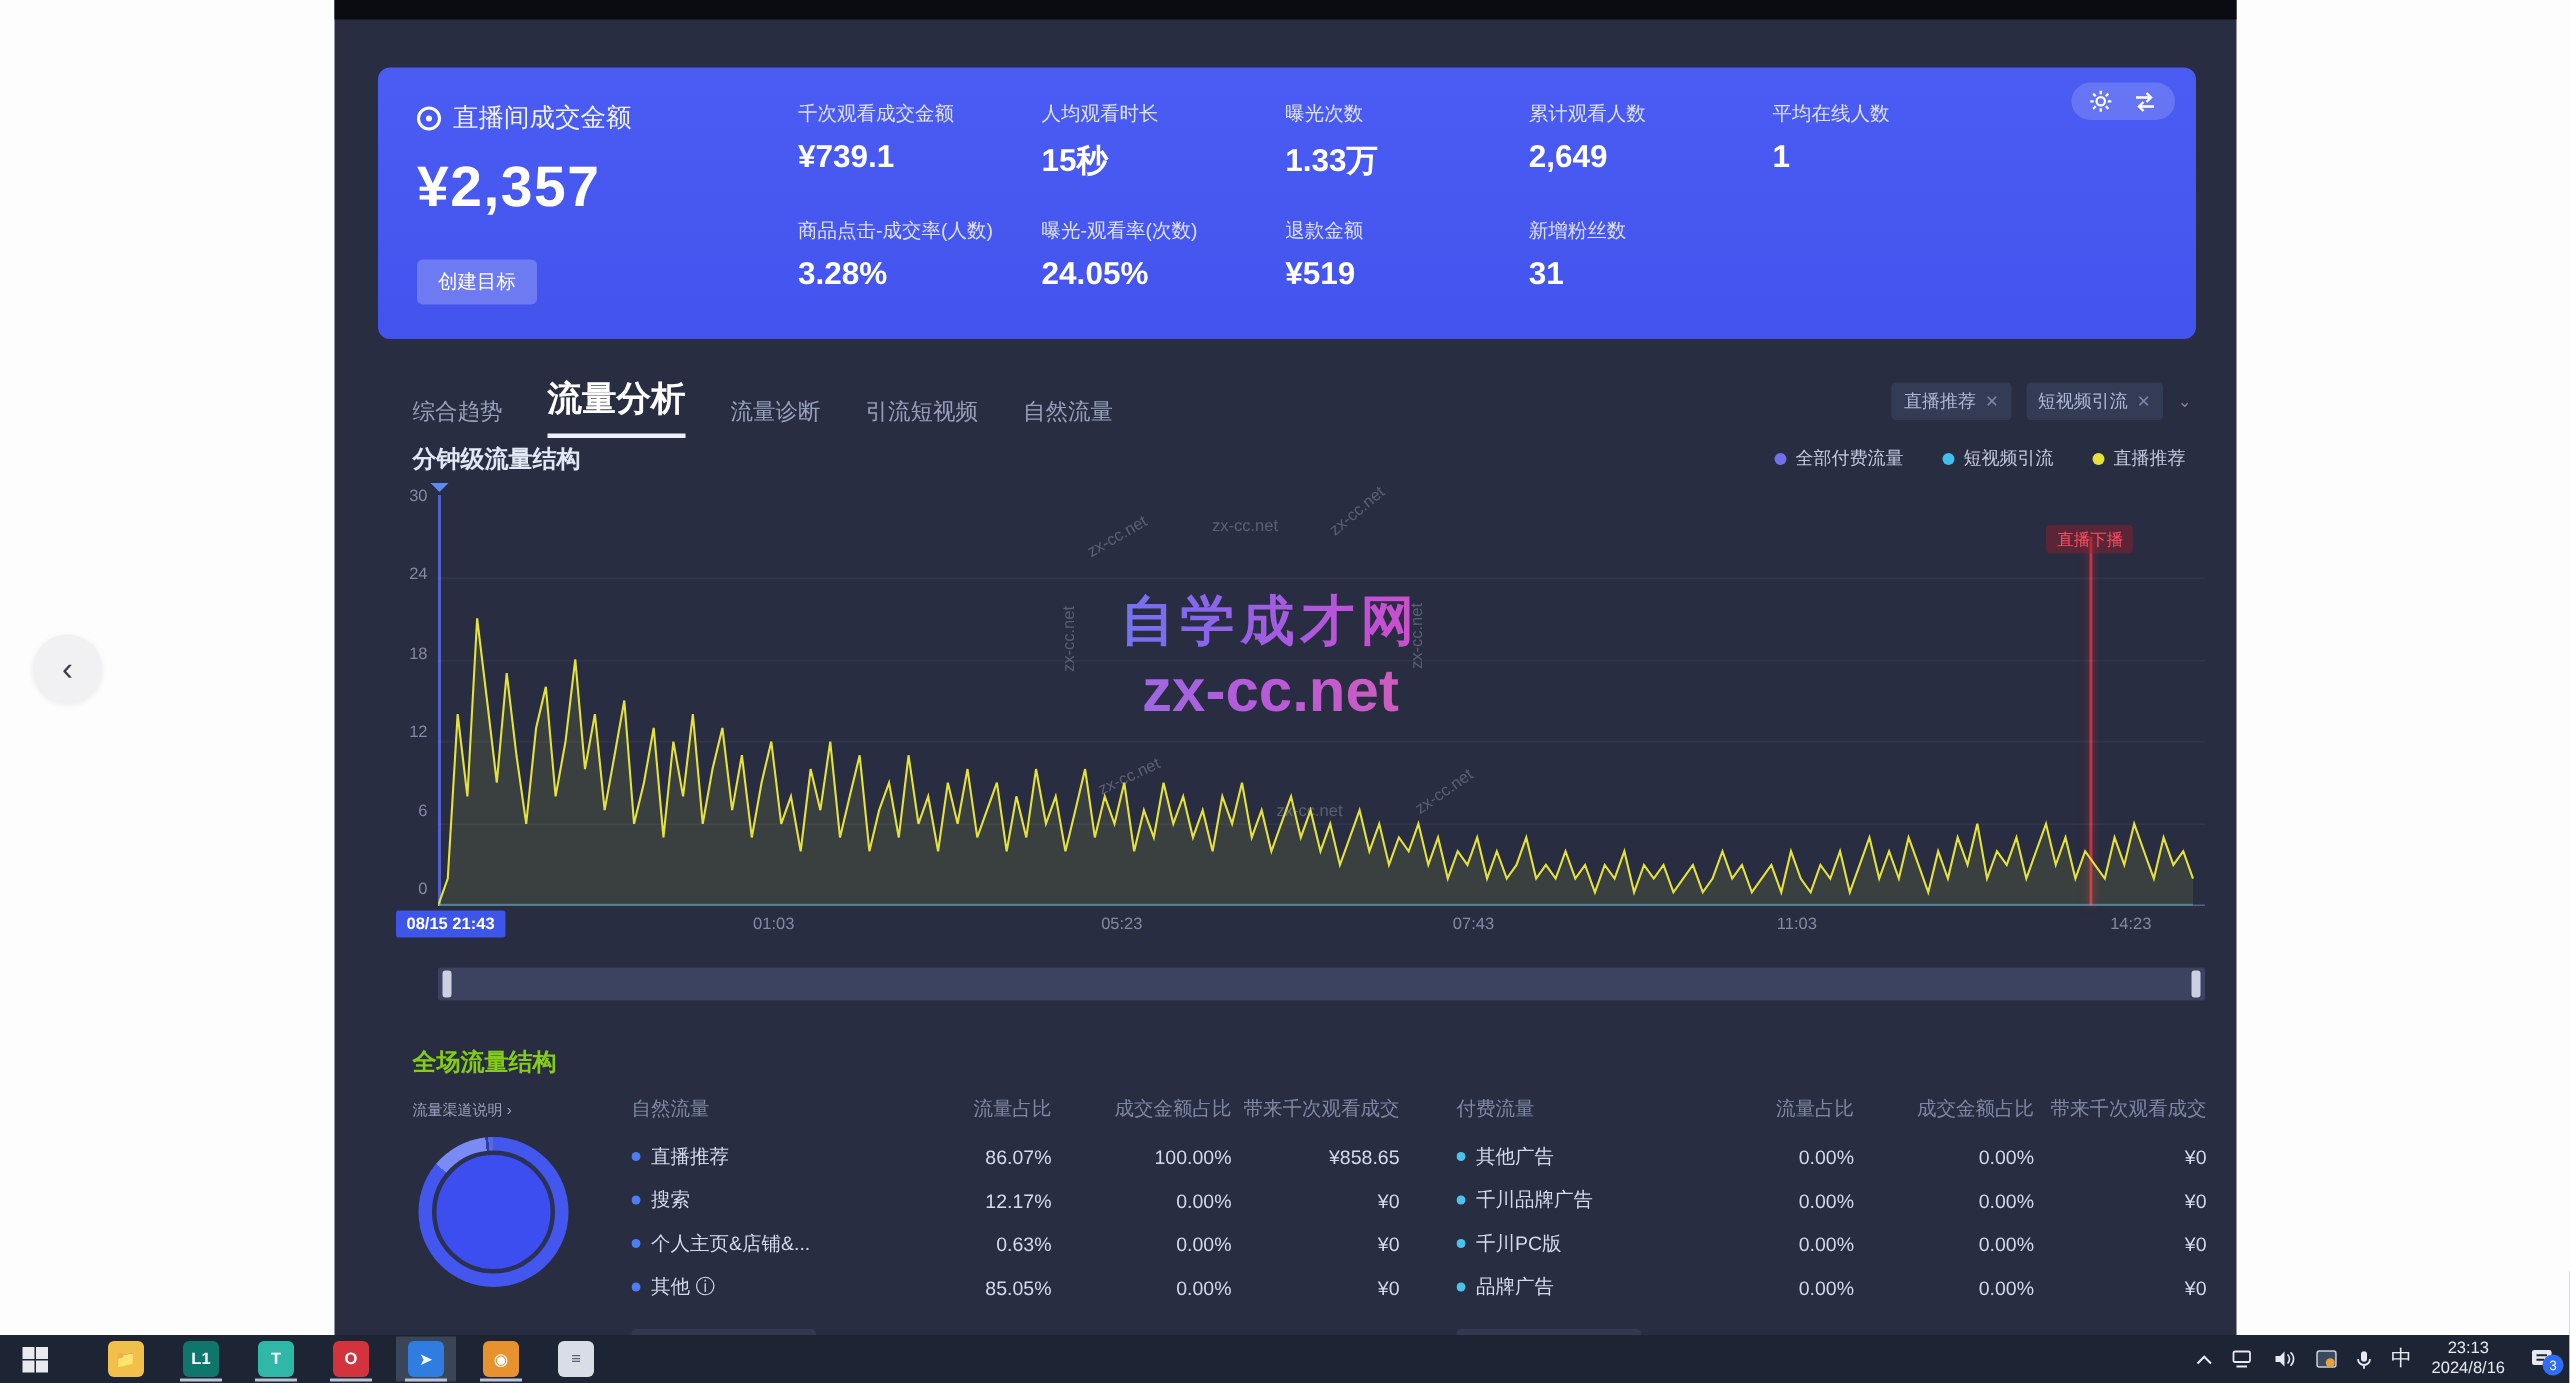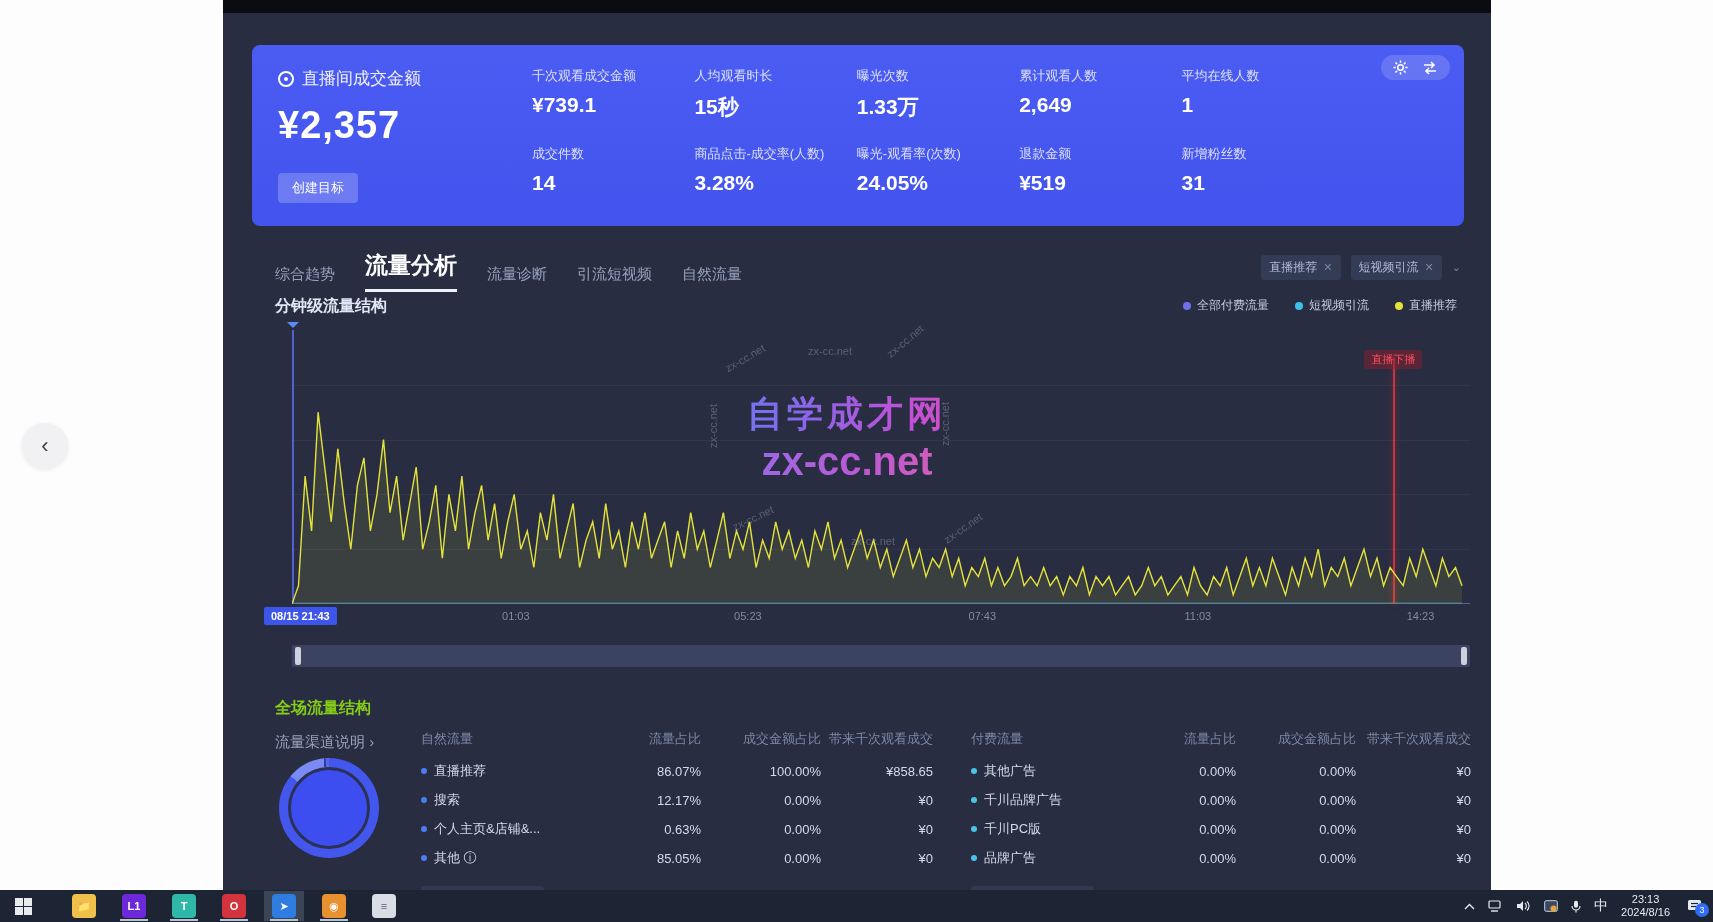--- a/index.html
+++ b/index.html
@@ -75,21 +75,21 @@
   
   .wm-center { position:absolute; left:424px; top:390px; width:400px; text-align:center; pointer-events:none; }
   .wm-title { font-size:36px; font-weight:bold; background:linear-gradient(90deg,#5f8df2,#7d6bee,#c44fd6,#e25795);
               -webkit-background-clip:text; background-clip:text; color:transparent; letter-spacing:4px; }
   .wm-domain { font-size:40px; font-weight:bold; background:linear-gradient(90deg,#7c7af2,#b85ad8,#ee5f9a);
                -webkit-background-clip:text; background-clip:text; color:transparent; }
   .wm-small { position:absolute; color:rgba(196,203,220,.32); font-size:11px; pointer-events:none; white-space:nowrap; }
 
   
   .sec-title { position:absolute; left:52px; top:698px; color:#84cc16; font-size:16px; font-weight:bold; }
-  .chan-link { position:absolute; left:52px; top:733px; color:#98a1bd; font-size:15px; cursor:pointer; }
+  .chan-link { position:absolute; left:52px; top:733px; color:#98a1bd; font-size:10px; cursor:pointer; }
   .donut { position:absolute; left:56px; top:758px; width:100px; height:100px; border-radius:50%; }
   .donut-ring { width:100px; height:100px; border-radius:50%; position:relative; }
   .donut-inner { position:absolute; left:9px; top:9px; width:82px; height:82px; border-radius:50%;
                  background:#3d4ef0; border:3px solid #2b3152; }
 
   .traffic-table { position:absolute; top:730px; }
   .tt-nat { left:198px; width:512px; }
   .tt-paid { left:748px; width:500px; }
   .tt-head { display:grid; color:#7e88a6; font-size:13px; margin-bottom:14px; }
   .tt-row { display:grid; color:#d4daec; font-size:13px; margin-bottom:11px; align-items:center; }
@@ -156,24 +156,20 @@
           </div>
           <div class="metric">
             <div class="m-label">累计观看人数</div>
             <div class="m-value">2,649</div>
           </div>
           <div class="metric">
             <div class="m-label">平均在线人数</div>
             <div class="m-value">1</div>
           </div>
           <div class="metric">
-            <div class="m-label">成交件数</div>
-            <div class="m-value">14</div>
-          </div>
-          <div class="metric">
             <div class="m-label">商品点击-成交率(人数)</div>
             <div class="m-value">3.28%</div>
           </div>
           <div class="metric">
             <div class="m-label">曝光-观看率(次数)</div>
             <div class="m-value">24.05%</div>
           </div>
           <div class="metric">
             <div class="m-label">退款金额</div>
             <div class="m-value">¥519</div>
@@ -232,20 +228,28 @@
         <span class="lg-item">
           <span class="lg-dot" style="background: rgb(63, 192, 234);"></span>
           <span>短视频引流</span>
         </span>
         <span class="lg-item">
           <span class="lg-dot" style="background: rgb(230, 226, 60);"></span>
           <span>直播推荐</span>
         </span>
       </div>
 
+    <div class="yaxis" id="yaxis">
+        <span>30</span>
+        <span>24</span>
+        <span>18</span>
+        <span>12</span>
+        <span>6</span>
+        <span>0</span>
+      </div>
     <div class="plot" id="plot">
       <div class="axis-left">
           <div class="axis-pin"></div>
         </div>
       <div class="axis-bottom"></div>
       <div class="marker-line" id="markerLine" style="left: 93.5%;"></div>
       <div class="marker-badge" id="markerBadge" style="left: 93.5%;">直播下播</div>
     <div class="gridline" style="top: 54.8px;"></div>
         <div class="gridline" style="top: 109.6px;"></div>
         <div class="gridline" style="top: 164.4px;"></div>
@@ -378,21 +382,21 @@
           <i></i>
           <i></i>
           <i></i>
         </span>
     </div>
     <div class="tb-apps" id="tbApps">
         <div class="tb-app">
           <span class="app-glyph" style="background: rgb(240, 192, 74);">📁</span>
         </div>
         <div class="tb-app open">
-          <span class="app-glyph" style="background: #6d28d9;">L1</span>
+          <span class="app-glyph" style="background: #0f766e;">L1</span>
         </div>
         <div class="tb-app open">
           <span class="app-glyph" style="background: rgb(47, 184, 168);">T</span>
         </div>
         <div class="tb-app open">
           <span class="app-glyph" style="background: rgb(210, 51, 60);">O</span>
         </div>
         <div class="tb-app open active">
           <span class="app-glyph" style="background: rgb(47, 125, 224);">➤</span>
         </div>

